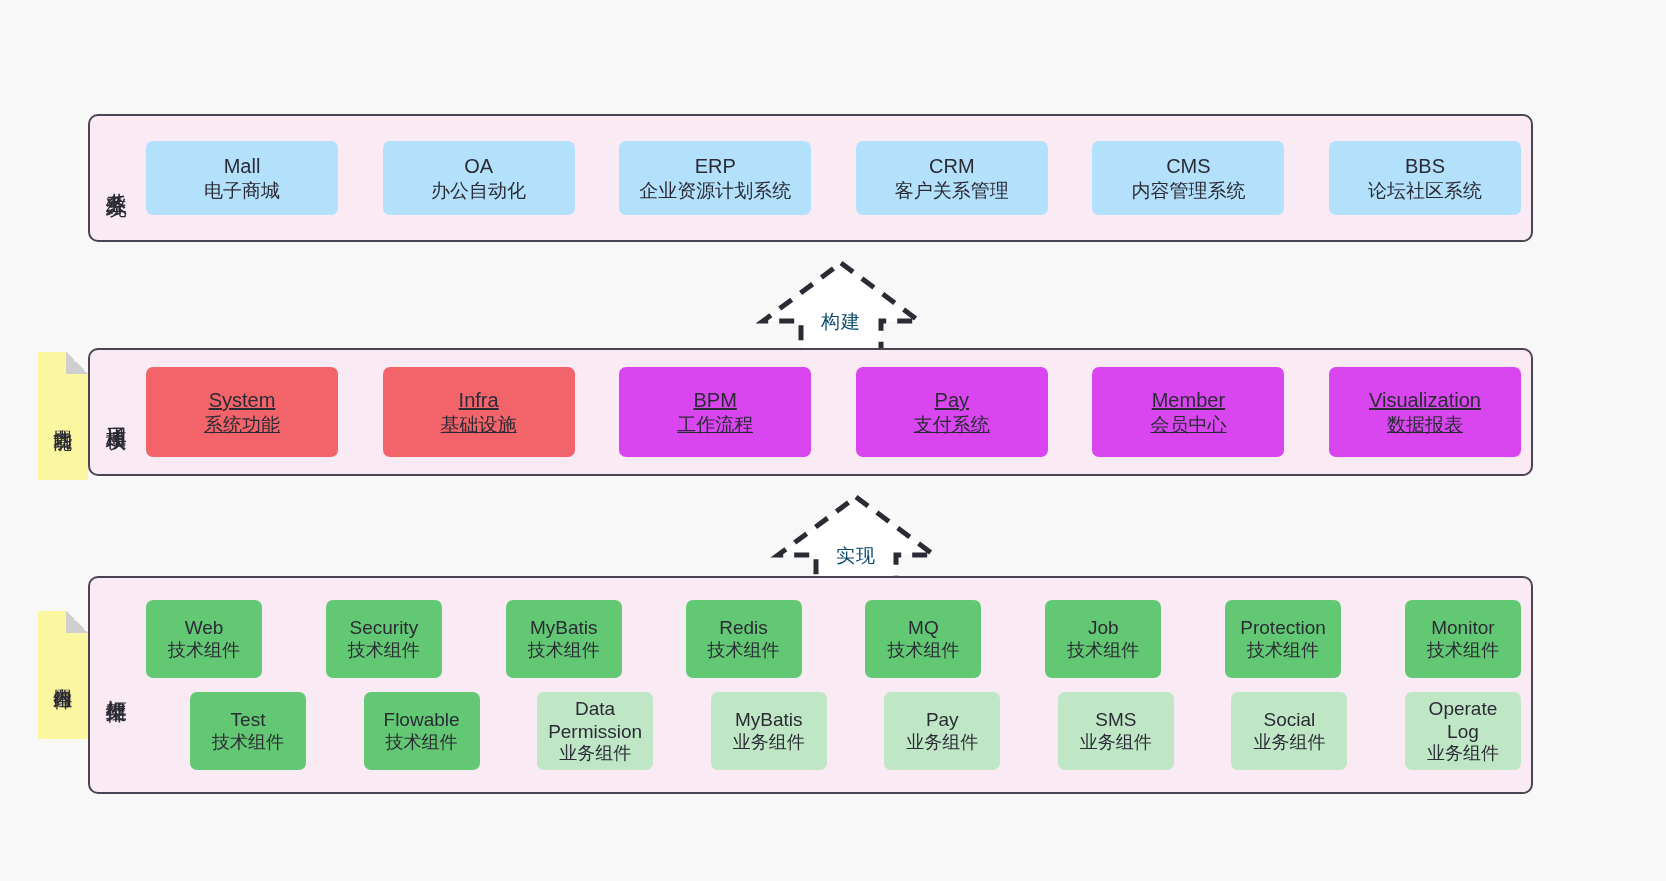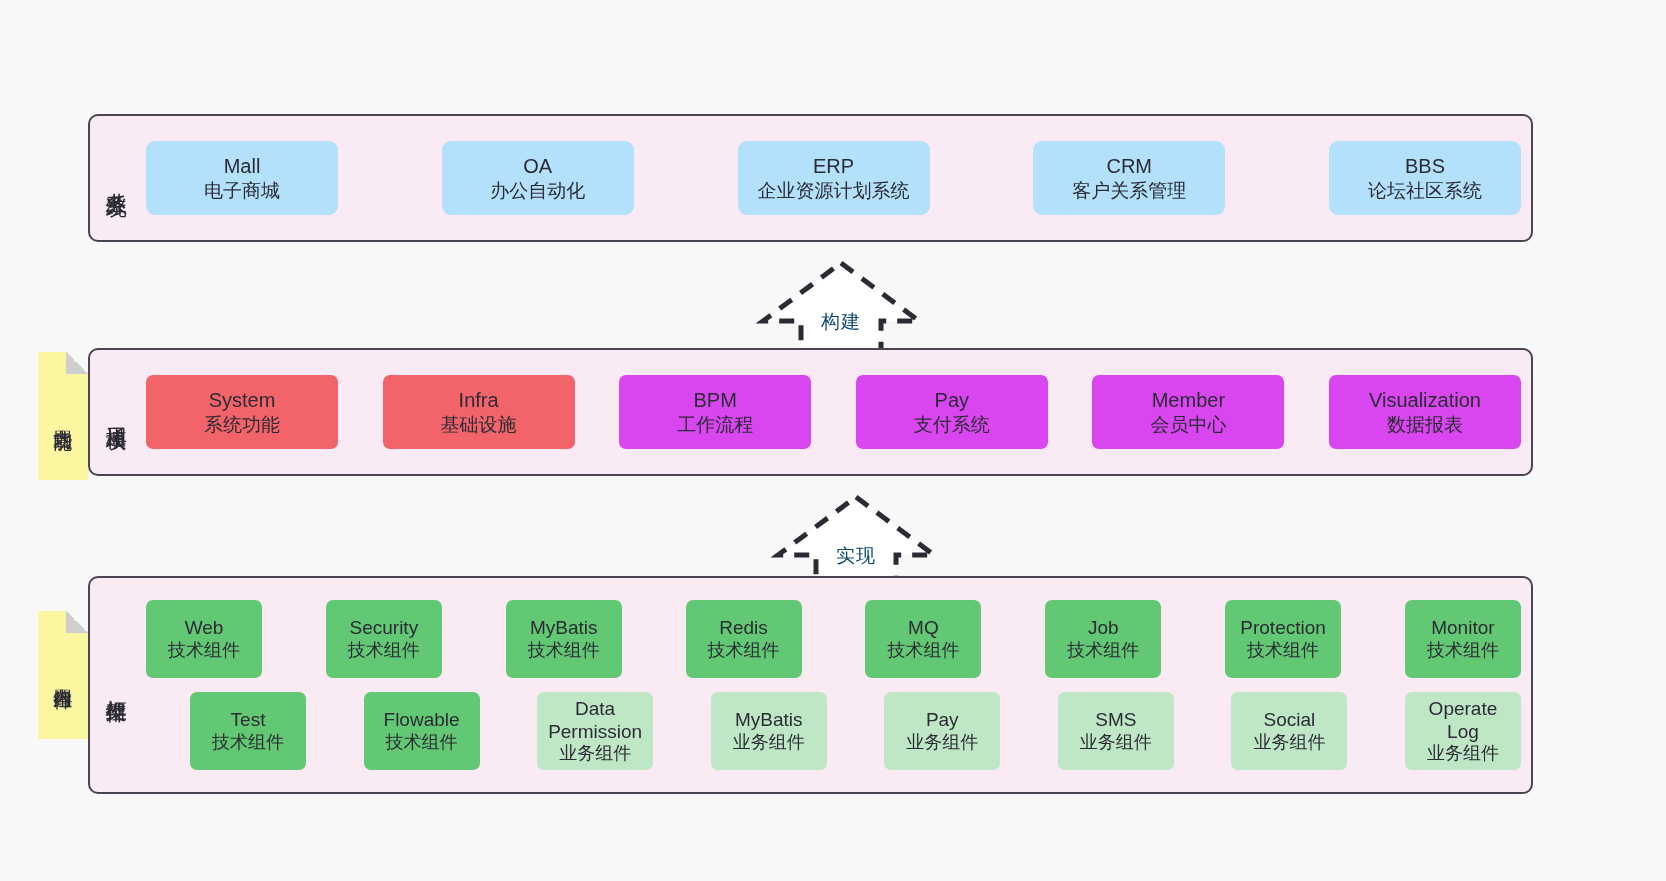--- a/index.html
+++ b/index.html
@@ -76,21 +76,21 @@
   }
   .card .en {
     font-size: 20px;
   }
   .card .cn {
     font-size: 19px;
   }
   .card.small .en { font-size: 19px; }
   .card.small .cn { font-size: 18px; }
 
-  .blue   { background: #b3e0fb; border-radius: 9px; }
+  .blue   { background: #b3e0fb; }
   .red    { background: #f2646a; }
   .pink   { background: #d946ef; }
   .green  { background: #62c873; }
   .lgreen { background: #bfe7c6; }
 
   
   #layer-business {
     left: 88px;
     top: 114px;
     width: 1445px;
@@ -103,21 +103,22 @@
 
   
   #layer-common {
     left: 88px;
     top: 348px;
     width: 1445px;
     height: 128px;
   }
   #layer-common .card {
     width: 192px;
-    height: 74px;
+    height: 90px;
+    text-decoration: underline;
   }
 
   
   #layer-framework {
     left: 88px;
     top: 576px;
     width: 1445px;
     height: 218px;
   }
   #layer-framework .card {
@@ -213,20 +214,24 @@
         </div>
         <div class="card blue">
           <span class="en">ERP</span>
           <span class="cn">企业资源计划系统</span>
         </div>
         <div class="card blue">
           <span class="en">CRM</span>
           <span class="cn">客户关系管理</span>
         </div>
         <div class="card blue">
+          <span class="en">CMS</span>
+          <span class="cn">内容管理系统</span>
+        </div>
+        <div class="card blue">
           <span class="en">BBS</span>
           <span class="cn">论坛社区系统</span>
         </div>
       </div>
     </div>
   </div>
 
   <div class="arrow" id="arrow-build">
     <svg viewBox="0 0 180 100" xmlns="http://www.w3.org/2000/svg">
       <path d="M 90 6 L 168 64 L 130 64 L 130 96 L 50 96 L 50 64 L 12 64 Z" fill="#ffffff" stroke="#2b2b35" stroke-width="5" stroke-dasharray="15 11" stroke-linejoin="miter"></path>

